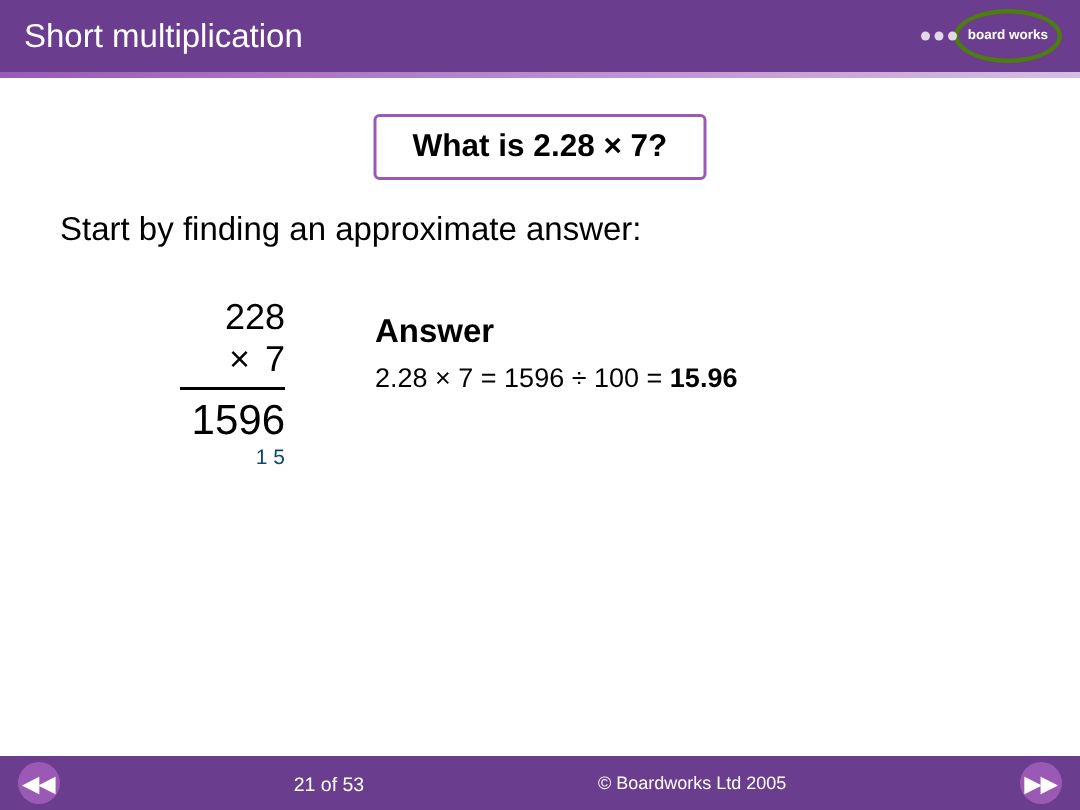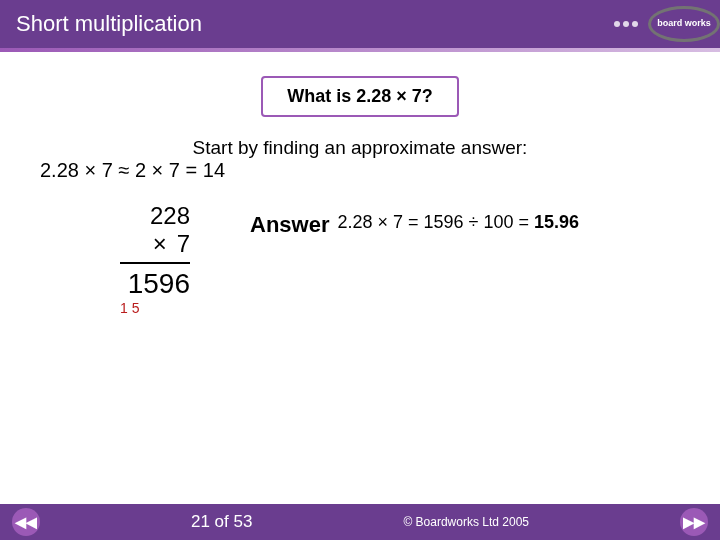--- a/index.html
+++ b/index.html
@@ -26,25 +26,25 @@
 
     .top-title {
       color: #ffffff;
       font-size: 22px;
       font-weight: normal;
     }
 
     
     .logo-area {
       position: absolute;
-      right: 0;
+      right: 12px;
       top: 6px;
       width: 72px;
       height: 36px;
-      background: #737373;
+      background: #4d7c0f;
       border-radius: 50%;
       display: flex;
       align-items: center;
       justify-content: center;
       overflow: hidden;
     }
 
     
     .accent-line {
       height: 4px;
@@ -57,37 +57,36 @@
       padding: 24px 40px 20px 40px;
       position: relative;
     }
 
     
     .question-box {
       border: 2px solid #9b59b6;
       border-radius: 4px;
       display: inline-block;
       padding: 8px 24px;
-      font-size: 18px;
+      font-size: 21px;
       font-weight: bold;
       color: #000000;
       margin: 0 auto 20px auto;
       display: block;
       width: fit-content;
       margin-left: auto;
       margin-right: auto;
       margin-bottom: 20px;
       background: #ffffff;
     }
 
     .section-text {
-      font-size: 19px;
-      color: #000000;
-      margin-bottom: 0;
-      text-align: center;
+      font-size: 22px;
+      color: #000000;
+      margin-bottom: 32px;
     }
 
     .math-line {
       font-size: 20px;
       color: #000000;
       margin-bottom: 14px;
     }
 
     
     .multiplication-area {
@@ -128,21 +127,21 @@
     }
 
     .mult-result {
       font-size: 28px;
       color: #000000;
       font-weight: normal;
     }
 
     .answer-section {
       display: flex;
-      flex-direction: row;
+      flex-direction: column;
       gap: 8px;
       justify-content: flex-start;
       padding-top: 10px;
     }
 
     .answer-label {
       font-size: 22px;
       font-weight: bold;
       color: #000000;
     }
@@ -183,33 +182,34 @@
     }
 
     .nav-btn span {
       color: #ffffff;
       font-size: 14px;
       font-weight: bold;
     }
 
     .page-info {
       color: #ffffff;
-      font-size: 17px;
+      font-size: 13px;
     }
 
     .copyright {
       color: #ffffff;
       font-size: 12px;
     }
 
     
     .carry-row {
       font-size: 14px;
-      color: #b91c1c;
+      color: #0c4a6e;
       padding-right: 0;
+      text-align: right;
       width: 70px;
     }
   </style>
 </head>
 <body>
 
 <div class="top-bar">
   <span class="top-title">Short multiplication</span>
 
   <div class="logo-area">
@@ -228,21 +228,20 @@
 <div class="accent-line"></div>
 
 <div class="main-content">
 
   <div class="question-box">
     <span>What is 2.28 × 7?</span>
   </div>
 
   <p class="section-text">Start by finding an approximate answer:</p>
 
-  <p class="math-line">2.28 × 7 ≈ 2 × 7 = 14</p>
 
 
   <div class="multiplication-area">
 
     <div class="long-mult">
       <div class="mult-number">228</div>
       <div class="mult-row">
         <span class="mult-operator">×</span>
         <span class="mult-number">7</span>
       </div>

